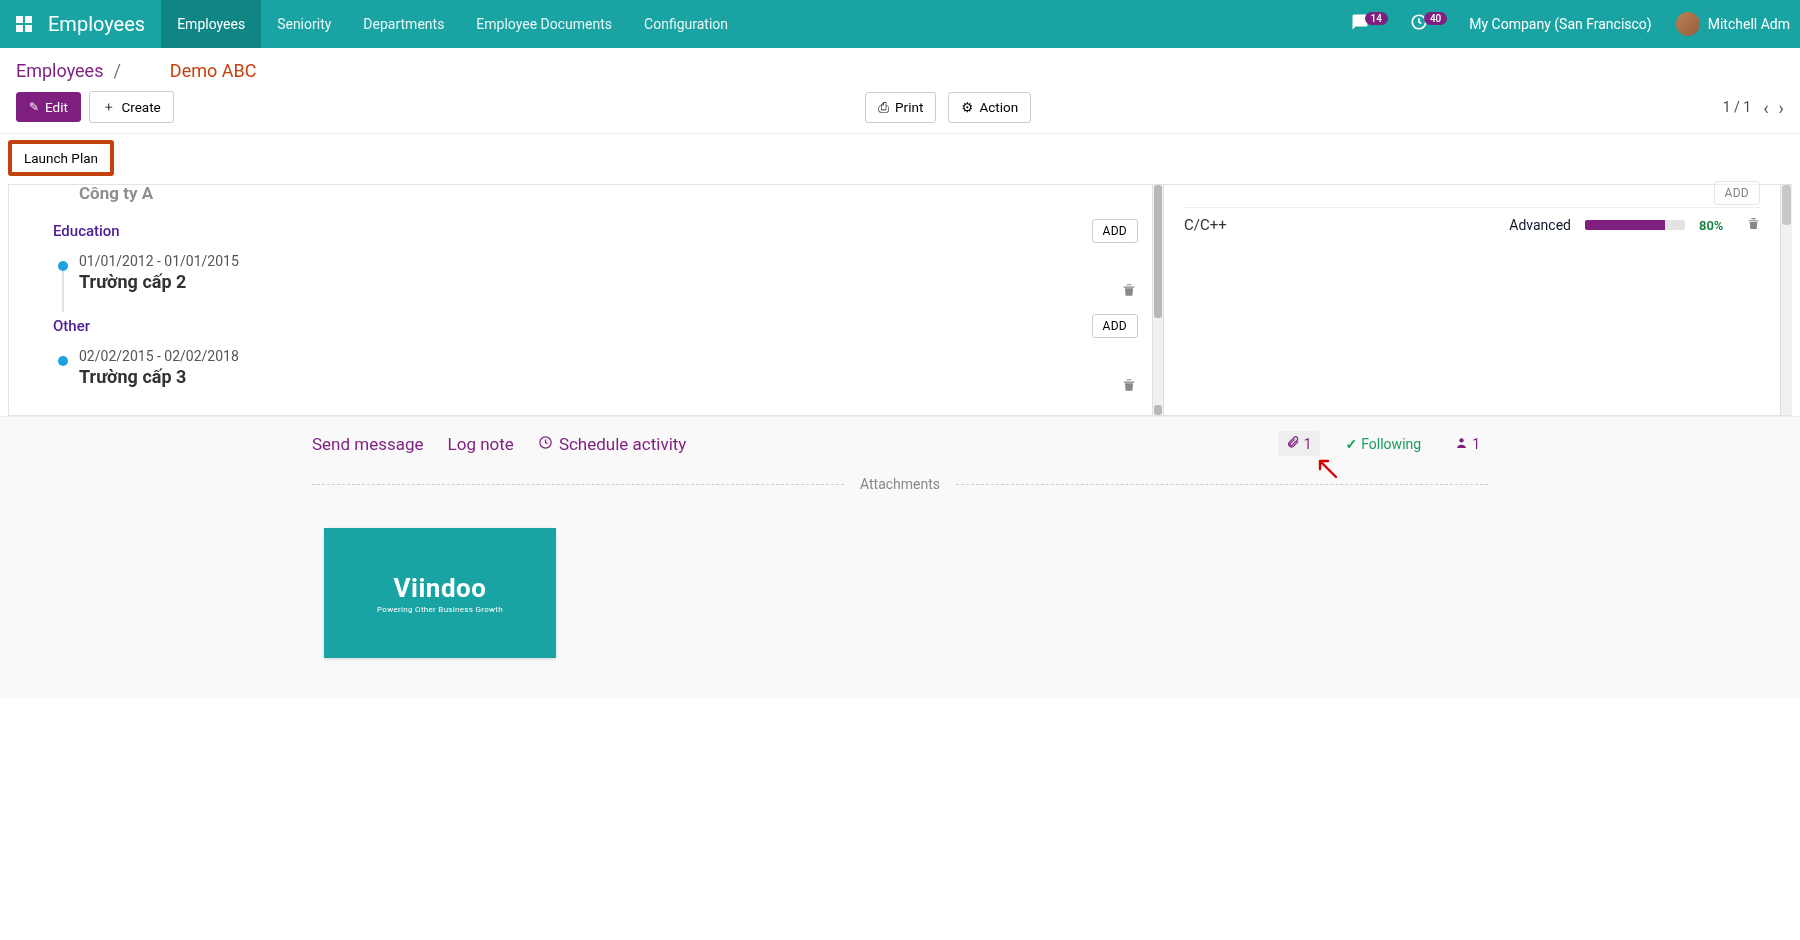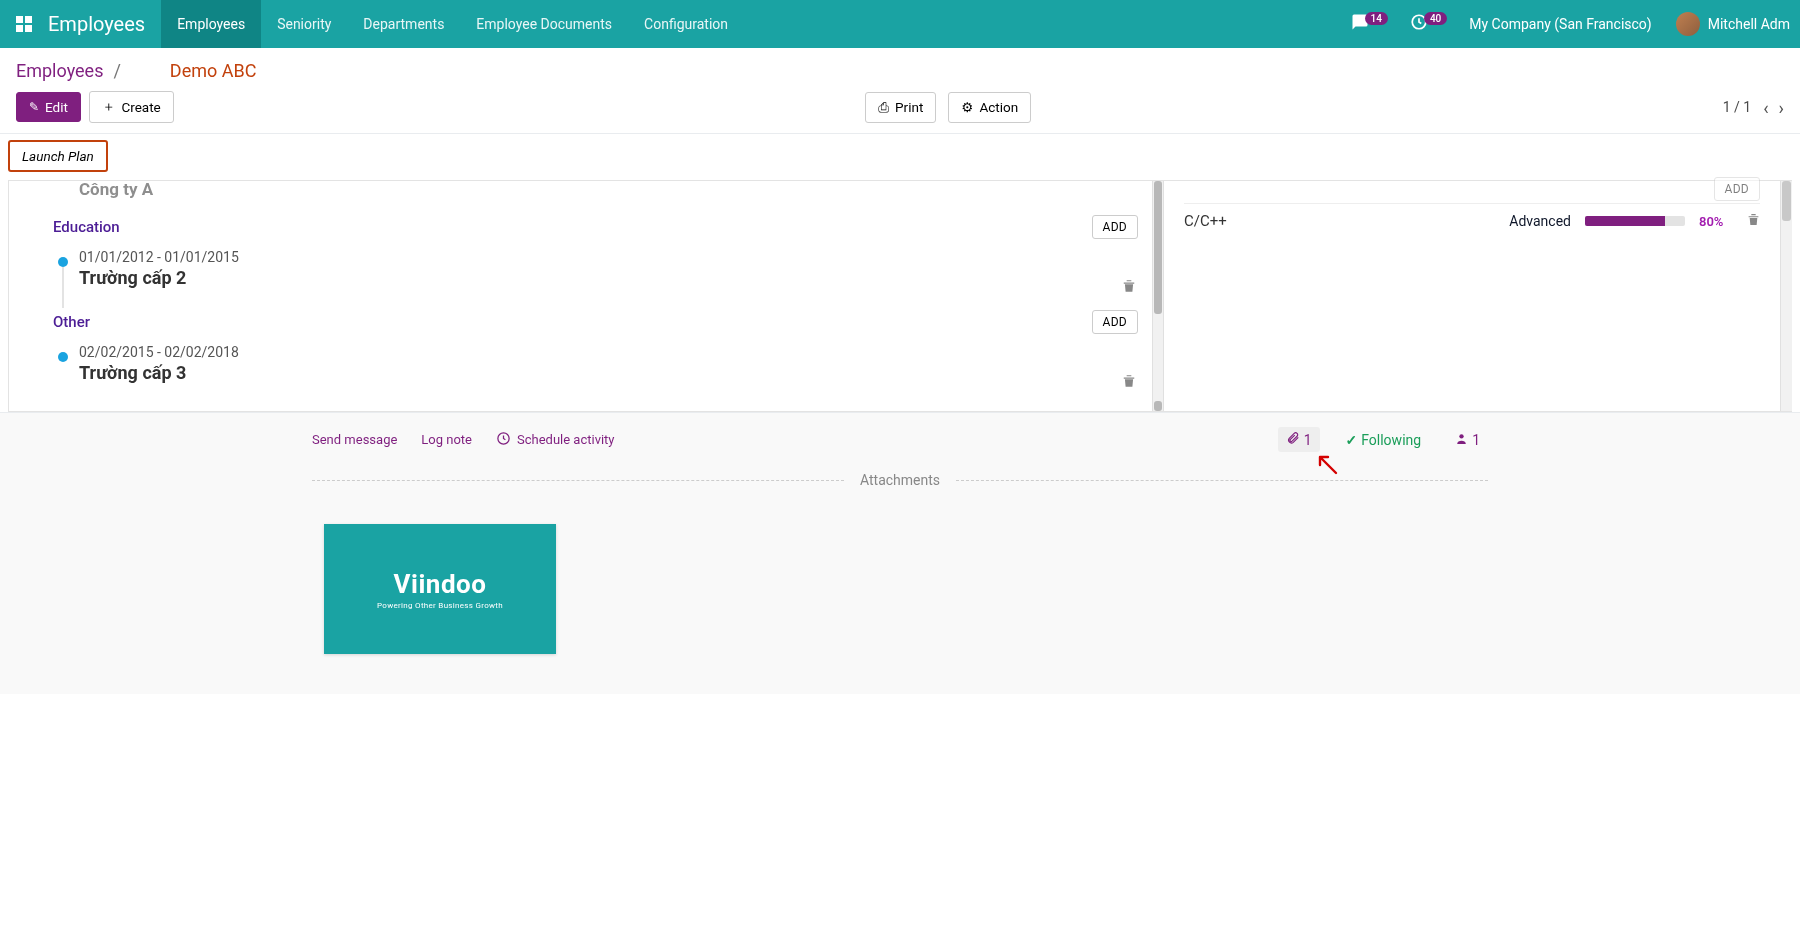--- a/index.html
+++ b/index.html
@@ -31,21 +31,21 @@
 .control-bar { padding: 6px 16px 10px; display: flex; align-items: center; gap: 8px; }
 .btn { border: 1px solid #ccc; background: #fff; padding: 6px 12px; border-radius: 3px; cursor: pointer; font-size: 13.5px; display: inline-flex; align-items:center; gap:6px; }
 .btn-primary { background: #7f1f7f; color: #fff; border-color: #7f1f7f; }
 .btn-primary .ico { font-size:12px; }
 .control-bar .middle { flex: 1; display:flex; justify-content:center; gap:12px; }
 .control-bar .right { display:flex; align-items:center; gap:12px; }
 .pager { font-size: 14px; color:#4a4a4a; }
 .pager-arrows { display:flex; gap:10px; font-size: 18px; color:#555; }
 
 .launch { padding: 6px 16px 8px; margin-left:-8px; }
-.launch .btn { border:2px solid #c2410c;font-style:italic; }
+.launch .btn { border:4px solid #c2410c; }
 
 
 .sheet { background:#fff; margin: 0 8px 0 8px; border:1px solid #e3e3e3; border-right:none; display:flex; }
 .left-col { flex: 1; padding: 0 14px 24px 44px; position:relative; }
 .right-col { width: 616px; padding: 0 20px 24px 20px; }
 .scroll-track { width: 12px; background:#f1f1f1; border-left:1px solid #e0e0e0; border-right:1px solid #e0e0e0; position:relative; margin-left:auto; }
 .scroll-thumb { position:absolute; left:1px; right:1px; top:0; height:58%; background:#b8b8b8; border-radius:3px; }
 .scroll-thumb2 { position:absolute; left:1px; right:1px; bottom:0; height:10px; background:#b8b8b8; border-radius:3px; }
 
 .truncated-top { color:#333; font-weight:700; font-size:17px; padding: 0 0 6px 26px; margin-top:-2px; opacity:0.55; }
@@ -58,33 +58,33 @@
 .timeline-line { position:absolute; left:9px; top:28px; bottom:-16px; width:2px; background:#e3e3e3; }
 .ti-dates { color:#555; font-size:14px; }
 .ti-title { font-size:18px; font-weight:700; color:#333; padding-top:2px; }
 .trash { color:#888; cursor:pointer; position:absolute; right:2px; top:40px; font-size:15px; }
 
 .skill-row { display:flex; align-items:center; gap:14px; padding:8px 0; border-top:1px solid #eee; }
 .skill-row .name { flex:1; font-size:15px; color:#333; }
 .skill-row .level { width:110px; font-size:14px; color:#0f172a; text-align:right; }
 .skill-row .bar { width:100px; height:10px; background:#e3e3e3; border-radius:2px; position:relative; }
 .skill-row .bar .fill { position:absolute; left:0; top:0; bottom:0; background:#7f1f7f; border-radius:2px 0 0 2px; }
-.skill-row .pct { font-size:13px; font-weight:600; color:#a21caf; width:34px; }
+.skill-row .pct { font-size:13px; font-weight:600; color:#15803d; width:34px; }
 .skill-row .del { color:#888; cursor:pointer; }
 .right-col .addbar { display:flex; justify-content:flex-end; margin-bottom:2px; margin-top:-4px; }
 .addbar .add-btn { opacity:0.5; }
 .rscroll { width:12px; background:#f1f1f1; border-left:1px solid #e0e0e0; position:relative; }
 .rscroll .th { position:absolute; left:1px; right:1px; top:0; height:40px; background:#c8c8c8; border-radius:3px; }
 
 
 .chatter-wrap { background:#f9f9f9; border-top:1px solid #e9ecef; }
 .chatter { max-width:1176px; margin: 0 auto; padding: 0 0 40px; }
 .chatter-top { display:flex; align-items:center; padding:14px 0; position:relative; }
 .chatter-top .left { display:flex; gap:24px; align-items:center; }
-.chatter-top a { color:#7f1f7f; cursor:pointer; font-size:13px; }
+.chatter-top a { color:#7f1f7f; cursor:pointer; font-size:17px; }
 .chatter-top a.note { color:#7f1f7f; }
 .chatter-top .sched { display:flex; align-items:center; gap:6px; color:#7f1f7f; }
 .chatter-top .right { margin-left:auto; display:flex; gap:18px; align-items:center; }
 .chip { display:flex; align-items:center; gap:4px; padding:4px 8px; border-radius:3px; font-size:14px; }
 .chip.attach { background:#eee; color:#7f1f7f; }
 .chip.follow { color:#1b9e5a; }
 .chip.follow .ck { font-weight:700; }
 .chip.follower { color:#7f1f7f; }
 
 .attach-divider { display:flex; align-items:center; gap:16px; color:#888; font-size:14px; margin-top:6px; }

